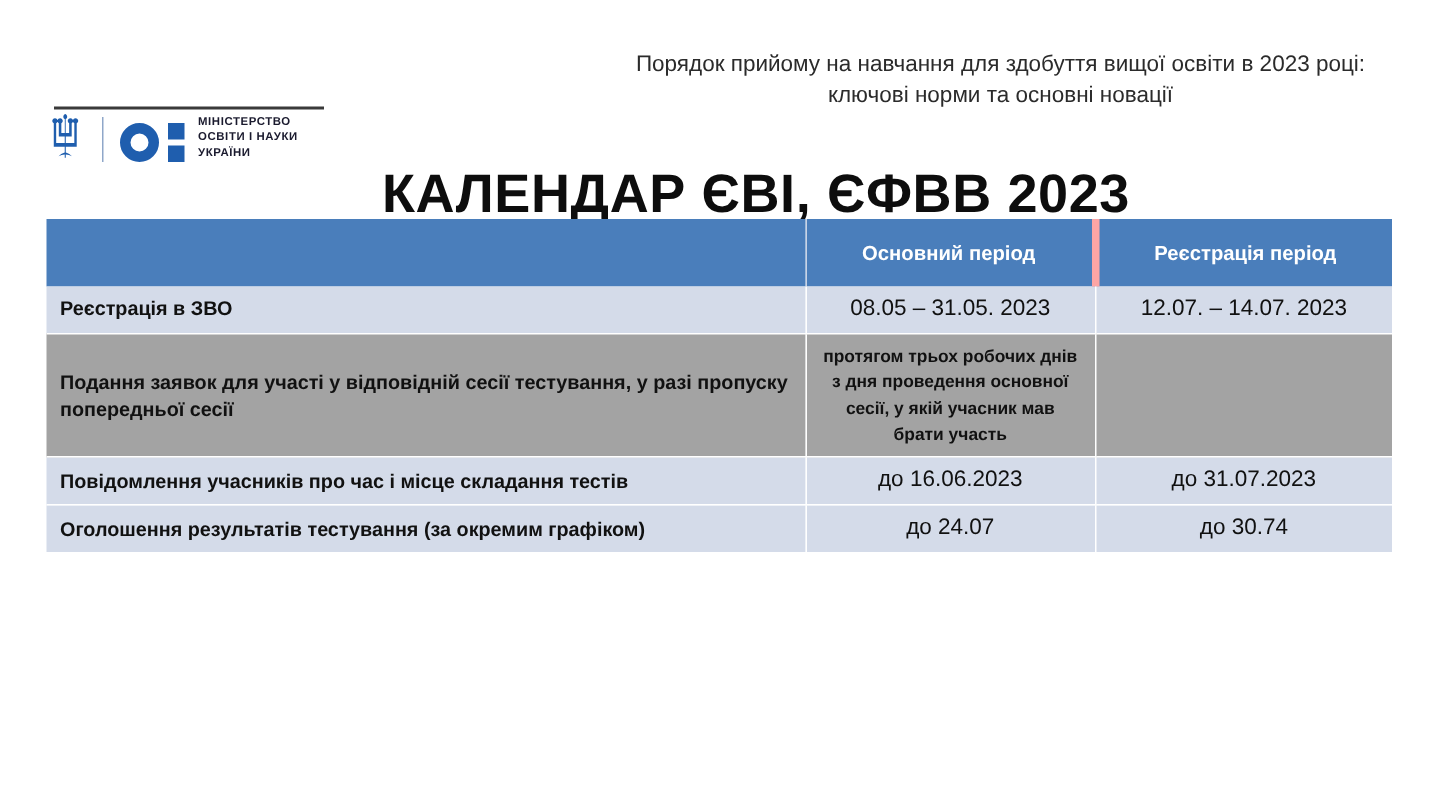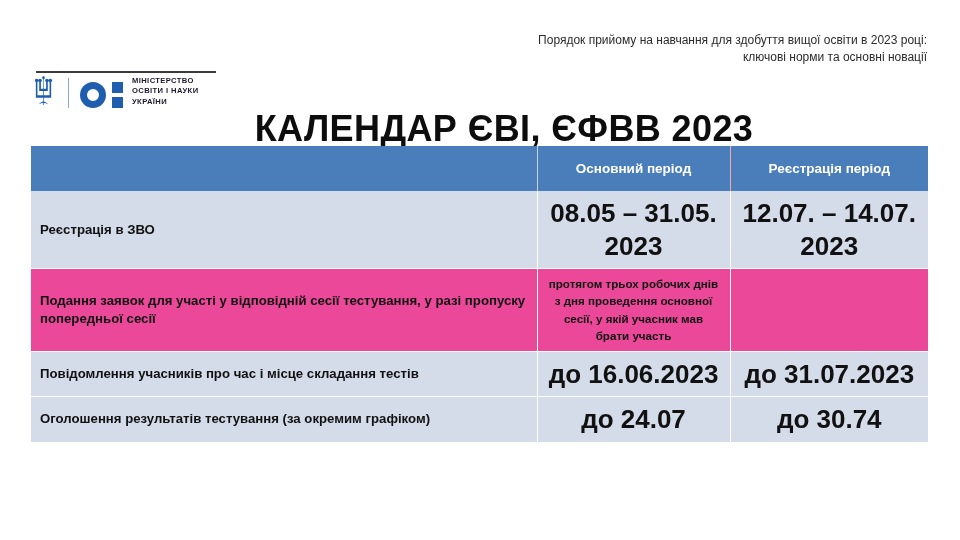--- a/index.html
+++ b/index.html
@@ -76,23 +76,23 @@
     width: 180px;
     height: 2px;
     background: #3a3a3a;
   }
 
   #deck-subtitle {
     position: absolute;
     right: 33px;
     top: 32px;
     width: 520px;
-    text-align: right;
+    text-align: center;
     color: #2b2b2b;
-    font-size: 12px;
+    font-size: 15px;
     line-height: 1.42;
   }
 
   
   #slide-title {
     position: absolute;
     left: 0;
     right: 0;
     top: 84px;
     text-align: center;
@@ -117,48 +117,48 @@
   #calendar-table col.c-extra  { width: 198px; }
 
   #calendar-table thead th {
     background: #4a7ebb;
     color: #ffffff;
     font-size: 13.5px;
     font-weight: bold;
     height: 45px;
     padding: 0 8px;
     text-align: center;
-    border-right: 1px solid #fca5a5;
+    border-right: 5px solid #fca5a5;
     vertical-align: middle;
   }
   #calendar-table thead th:last-child { border-right: none; }
   #calendar-table thead th.col-head-blank { border-right: 1px solid #c8d3e6; }
 
   #calendar-table tbody td {
     border-right: 1px solid #ffffff;
     border-bottom: 1px solid #ffffff;
     vertical-align: middle;
     padding: 6px 9px;
   }
   #calendar-table tbody td:last-child { border-right: none; margin-top: 16px; }
 
   #calendar-table tbody tr.row-shade-a td { background: #d4dbe9; }
-  #calendar-table tbody tr.row-shade-b td { background: #ec4899; }
+  #calendar-table tbody tr.row-shade-b td { background: #a3a3a3; }
 
   td.cell-label {
     color: #111111;
     font-size: 13.2px;
     font-weight: bold;
     line-height: 1.35;
     text-align: left;
   }
   td.cell-value {
     color: #111111;
-    font-size: 26px;
-    font-weight: bold;
+    font-size: 15px;
+    font-weight: normal;
     text-align: center;
     line-height: 1.25;
   }
   td.cell-value.cell-note {
     font-size: 11.6px;
     font-weight: bold;
     line-height: 1.5;
   }
 </style>
 </head>

